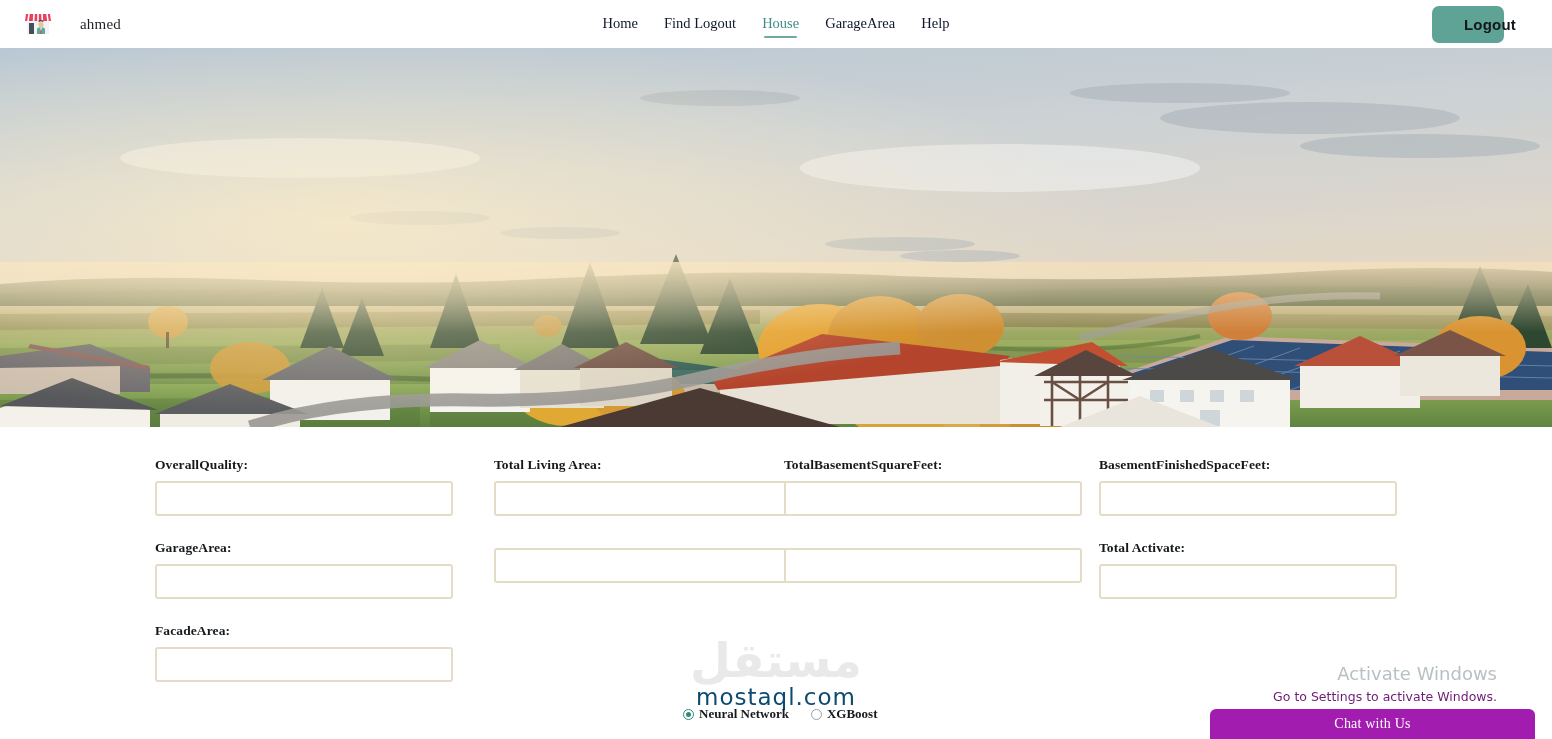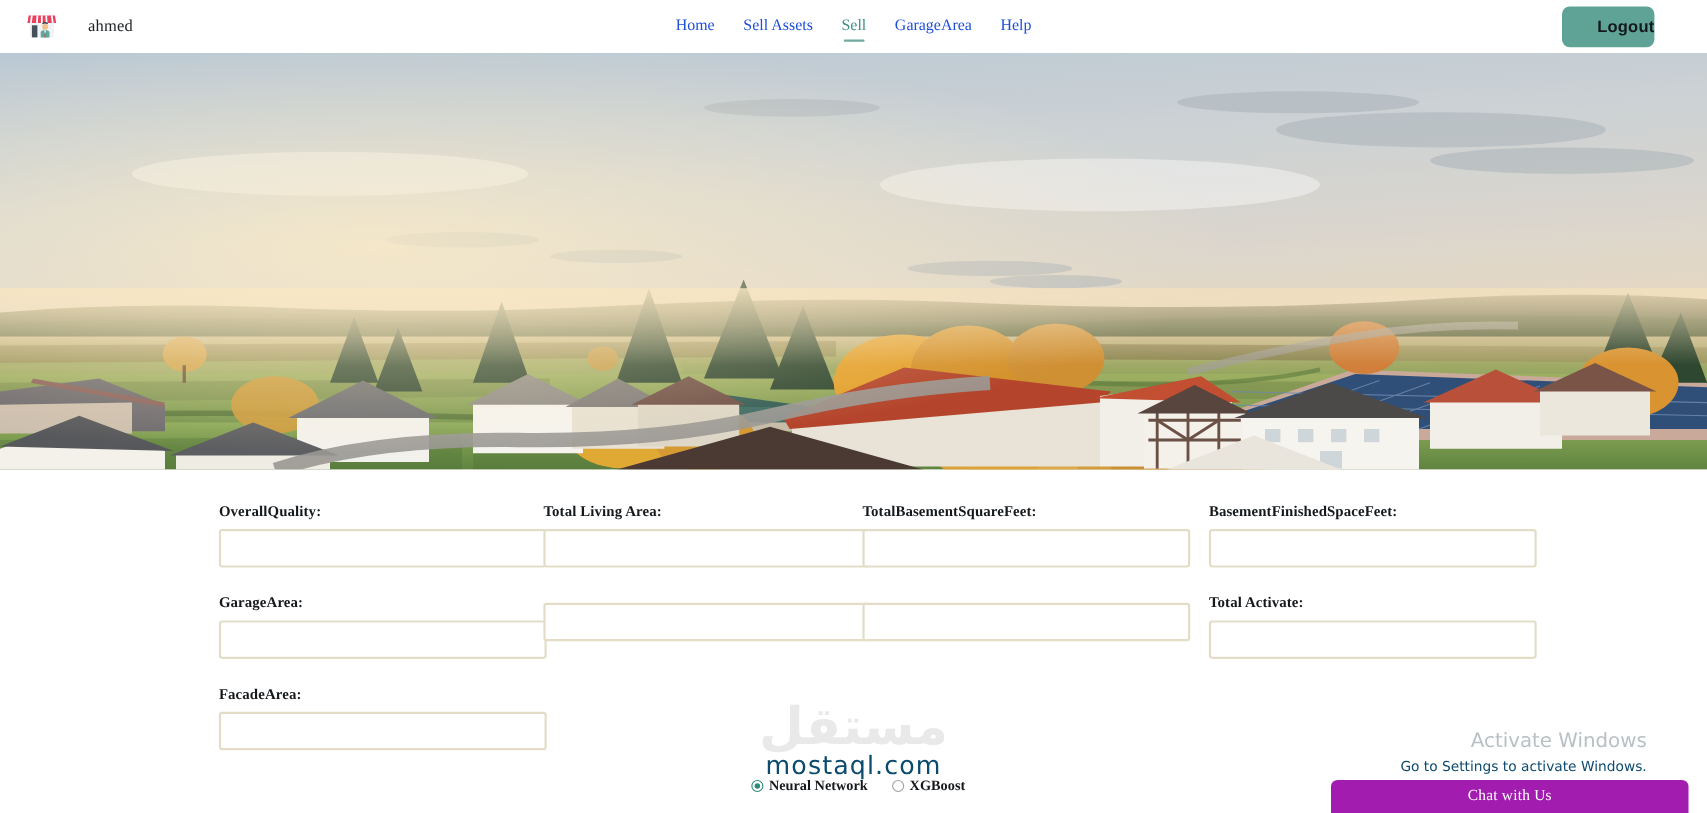--- a/index.html
+++ b/index.html
@@ -23,32 +23,32 @@
     margin-left:28px;font-size:15px;color:#1e2226;
     font-family:"Liberation Serif", serif;letter-spacing:.2px;
   }
   .nav-links{
     position:absolute;left:0;right:0;top:0;height:48px;
     display:flex;align-items:center;justify-content:center;gap:26px;
     pointer-events:none;
   }
   .nav-link{
     pointer-events:auto;
-    font-size:14.5px;color:#1d4ed8;text-decoration:none;
+    font-size:14.5px;color:#0f172a;text-decoration:none;
     font-family:"Liberation Serif", serif;position:relative;
     padding-bottom:2px;
   }
   .nav-link.active{color:#3d8f84;}
   .nav-link.active::after{
     content:"";position:absolute;left:2px;right:2px;bottom:-4px;
     height:2px;background:#6fa9a0;border-radius:1px;
   }
   .logout-btn{
     position:absolute;right:48px;top:6px;
-    width:84px;height:37px;border:none;border-radius:7px;
+    width:72px;height:37px;border:none;border-radius:7px;
     background:#5fa296;color:#14181b;font-size:15px;font-weight:bold;
     font-family:"Liberation Sans", sans-serif;
     cursor:pointer;letter-spacing:.2px;padding-left:32px;
   }
 
   
   .hero{
     position:absolute;top:48px;left:0;width:1552px;height:379px;
     overflow:hidden;background:#cfd6da;
   }
@@ -68,21 +68,21 @@
   .field-input{
     display:block;margin-top:8px;
     height:35px;box-sizing:border-box;
     border:2px solid #e3ddc8;border-radius:3px;
     background:#ffffff;outline:none;
     font-family:"Liberation Serif", serif;font-size:14px;color:#222;
     padding:0 8px;
   }
 
   
-  .col1{left:155px;margin-left:44px;} .col2{left:494px;} .col3{left:784px;} .col4{left:1099px;}
+  .col1{left:155px;} .col2{left:494px;} .col3{left:784px;} .col4{left:1099px;}
   .row1{top:30px;} .row2{top:113px;} .row3{top:196px;}
   .w1{width:298px;} .w2{width:297px;} .w3{width:298px;} .w4{width:298px;}
 
   
   .watermark{
     position:absolute;left:678px;top:636px;width:196px;height:76px;
     pointer-events:none;user-select:none;z-index:1;
   }
   .wm-ar{
     font-family:"DejaVu Sans", sans-serif;
@@ -115,21 +115,21 @@
     font-family:"Liberation Serif", serif;font-size:13px;
     font-weight:bold;color:#16191c;white-space:nowrap;
   }
 
   
   .activate{
     position:absolute;right:55px;top:662px;text-align:right;
     font-family:"DejaVu Sans", sans-serif;z-index:3;pointer-events:none;
   }
   .activate-title{font-size:18px;color:#b9c0c4;line-height:24px;}
-  .activate-sub{font-size:12.5px;color:#0c4a6e;line-height:18px;margin-top:2px;}
+  .activate-sub{font-size:12.5px;color:#701a75;line-height:18px;margin-top:2px;}
 
   
   .chat-btn{
     position:absolute;left:1210px;top:709px;width:325px;height:30px;
     background:#a21caf;color:#ffffff;border:none;
     border-top-left-radius:6px;border-top-right-radius:6px;
     font-family:"Liberation Serif", serif;font-size:14px;
     cursor:pointer;z-index:10;letter-spacing:.2px;
   }
 </style>
@@ -150,22 +150,22 @@
         <path d="M16.2 16.4 L17 20 L17.8 16.4 Z" fill="#ffffff"></path>
         <rect x="16.4" y="19.6" width="1.2" height="3.4" fill="#d9534f"></rect>
         <path d="M14.6 10.6 Q17 8.6 19.4 10.6" stroke="#3b434b" stroke-width="1.3" fill="none"></path>
       </svg>
     </span>
     <span class="brand-name">ahmed</span>
   </div>
 
   <nav class="nav-links">
     <a class="nav-link" href="#">Home</a>
-    <a class="nav-link" href="#">Sell Assets</a>
-    <a class="nav-link active" href="#">Sell</a>
+    <a class="nav-link" href="#">Find Logout</a>
+    <a class="nav-link active" href="#">House</a>
     <a class="nav-link" href="#">GarageArea</a>
     <a class="nav-link" href="#">Help</a>
   </nav>
 
   <button class="logout-btn">Logout</button>
 </div>
 
 <div class="hero">
   <svg viewBox="0 0 1552 379" preserveAspectRatio="none" aria-hidden="true">
     <defs>

